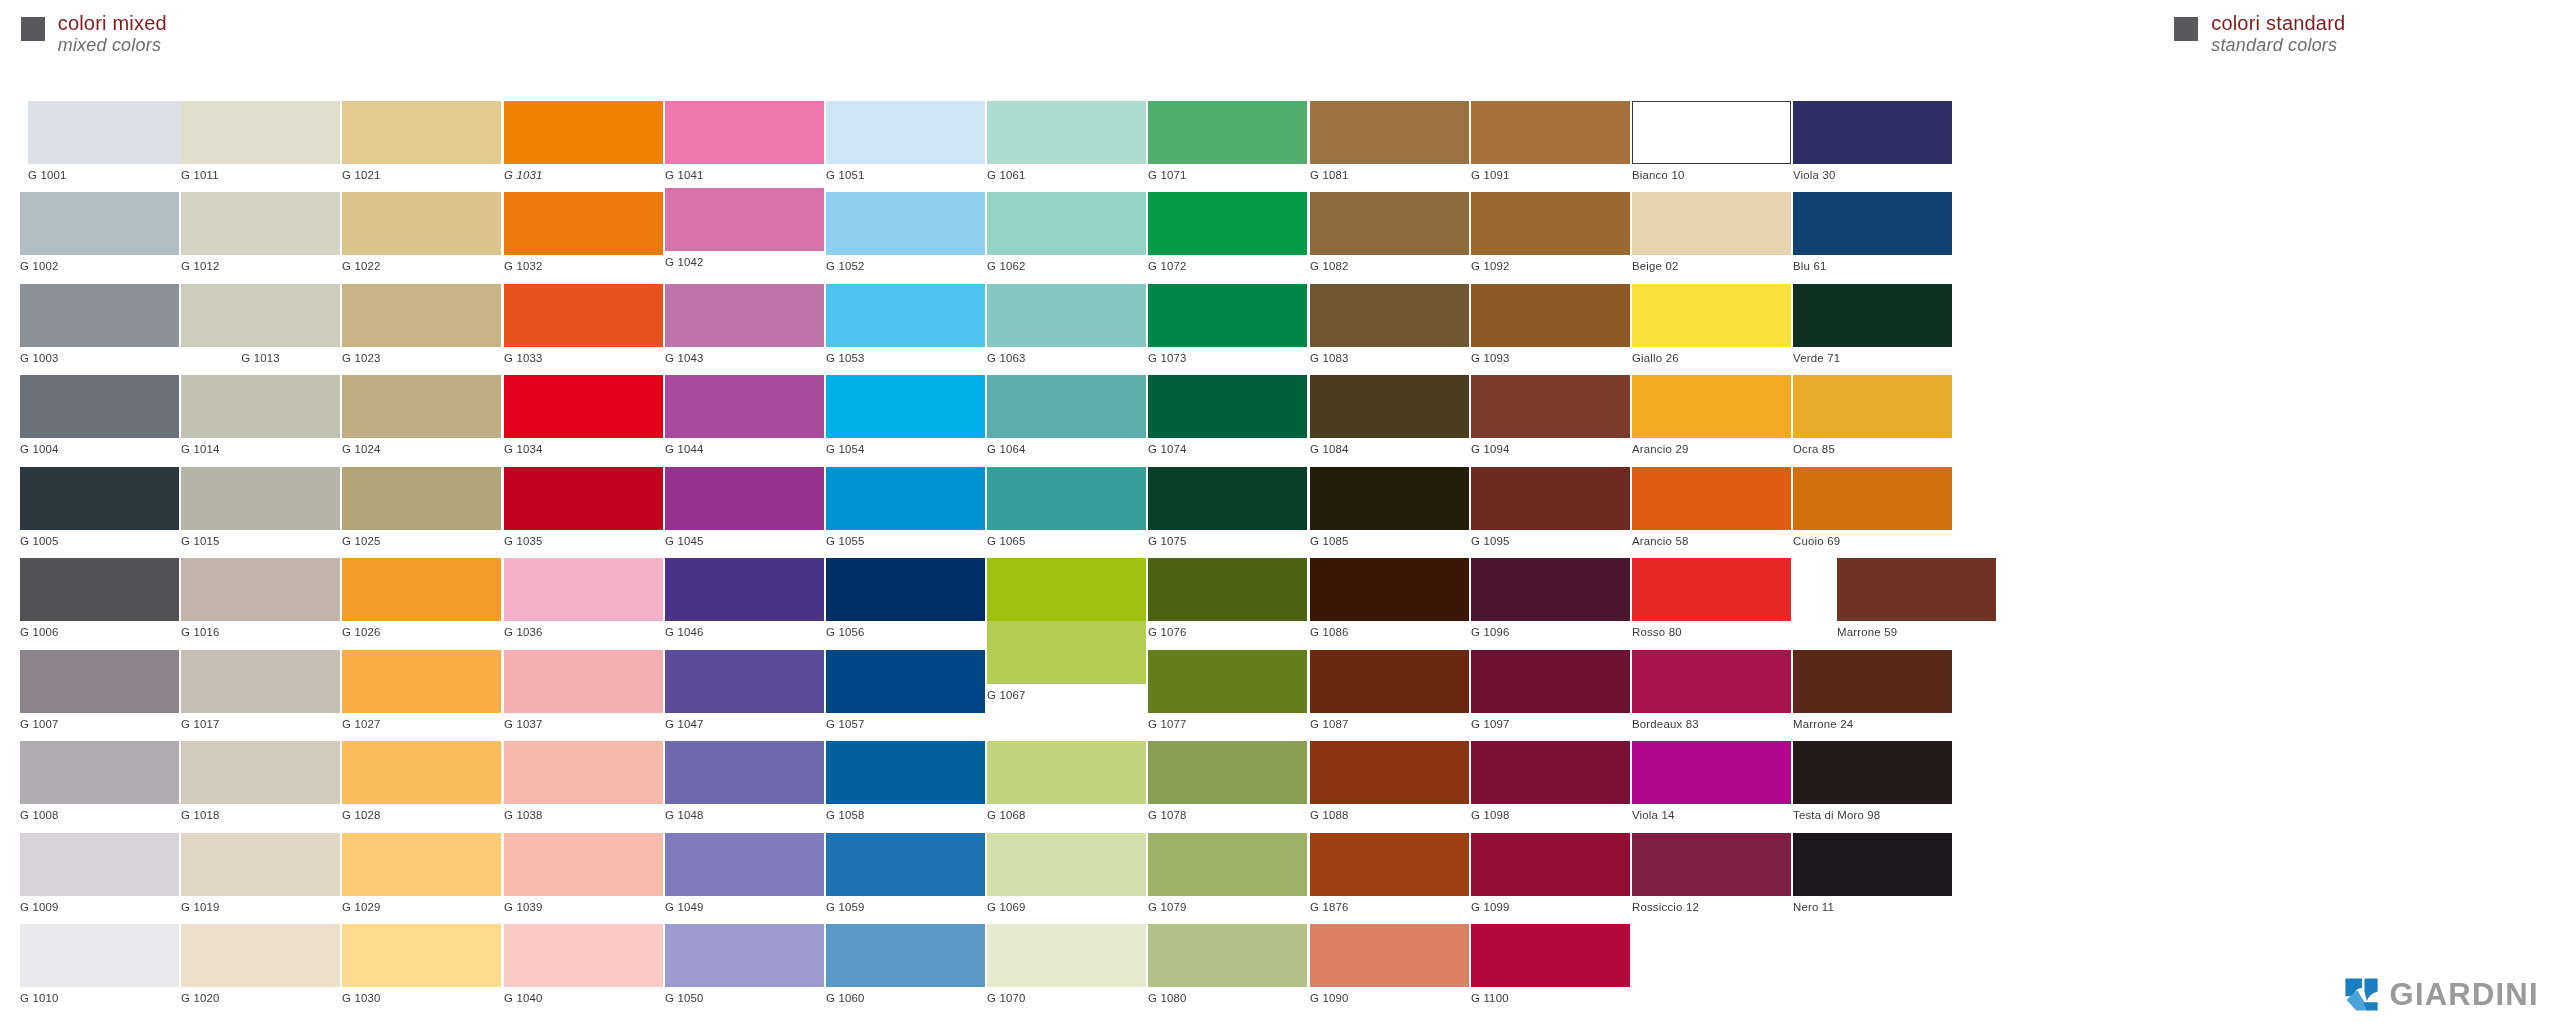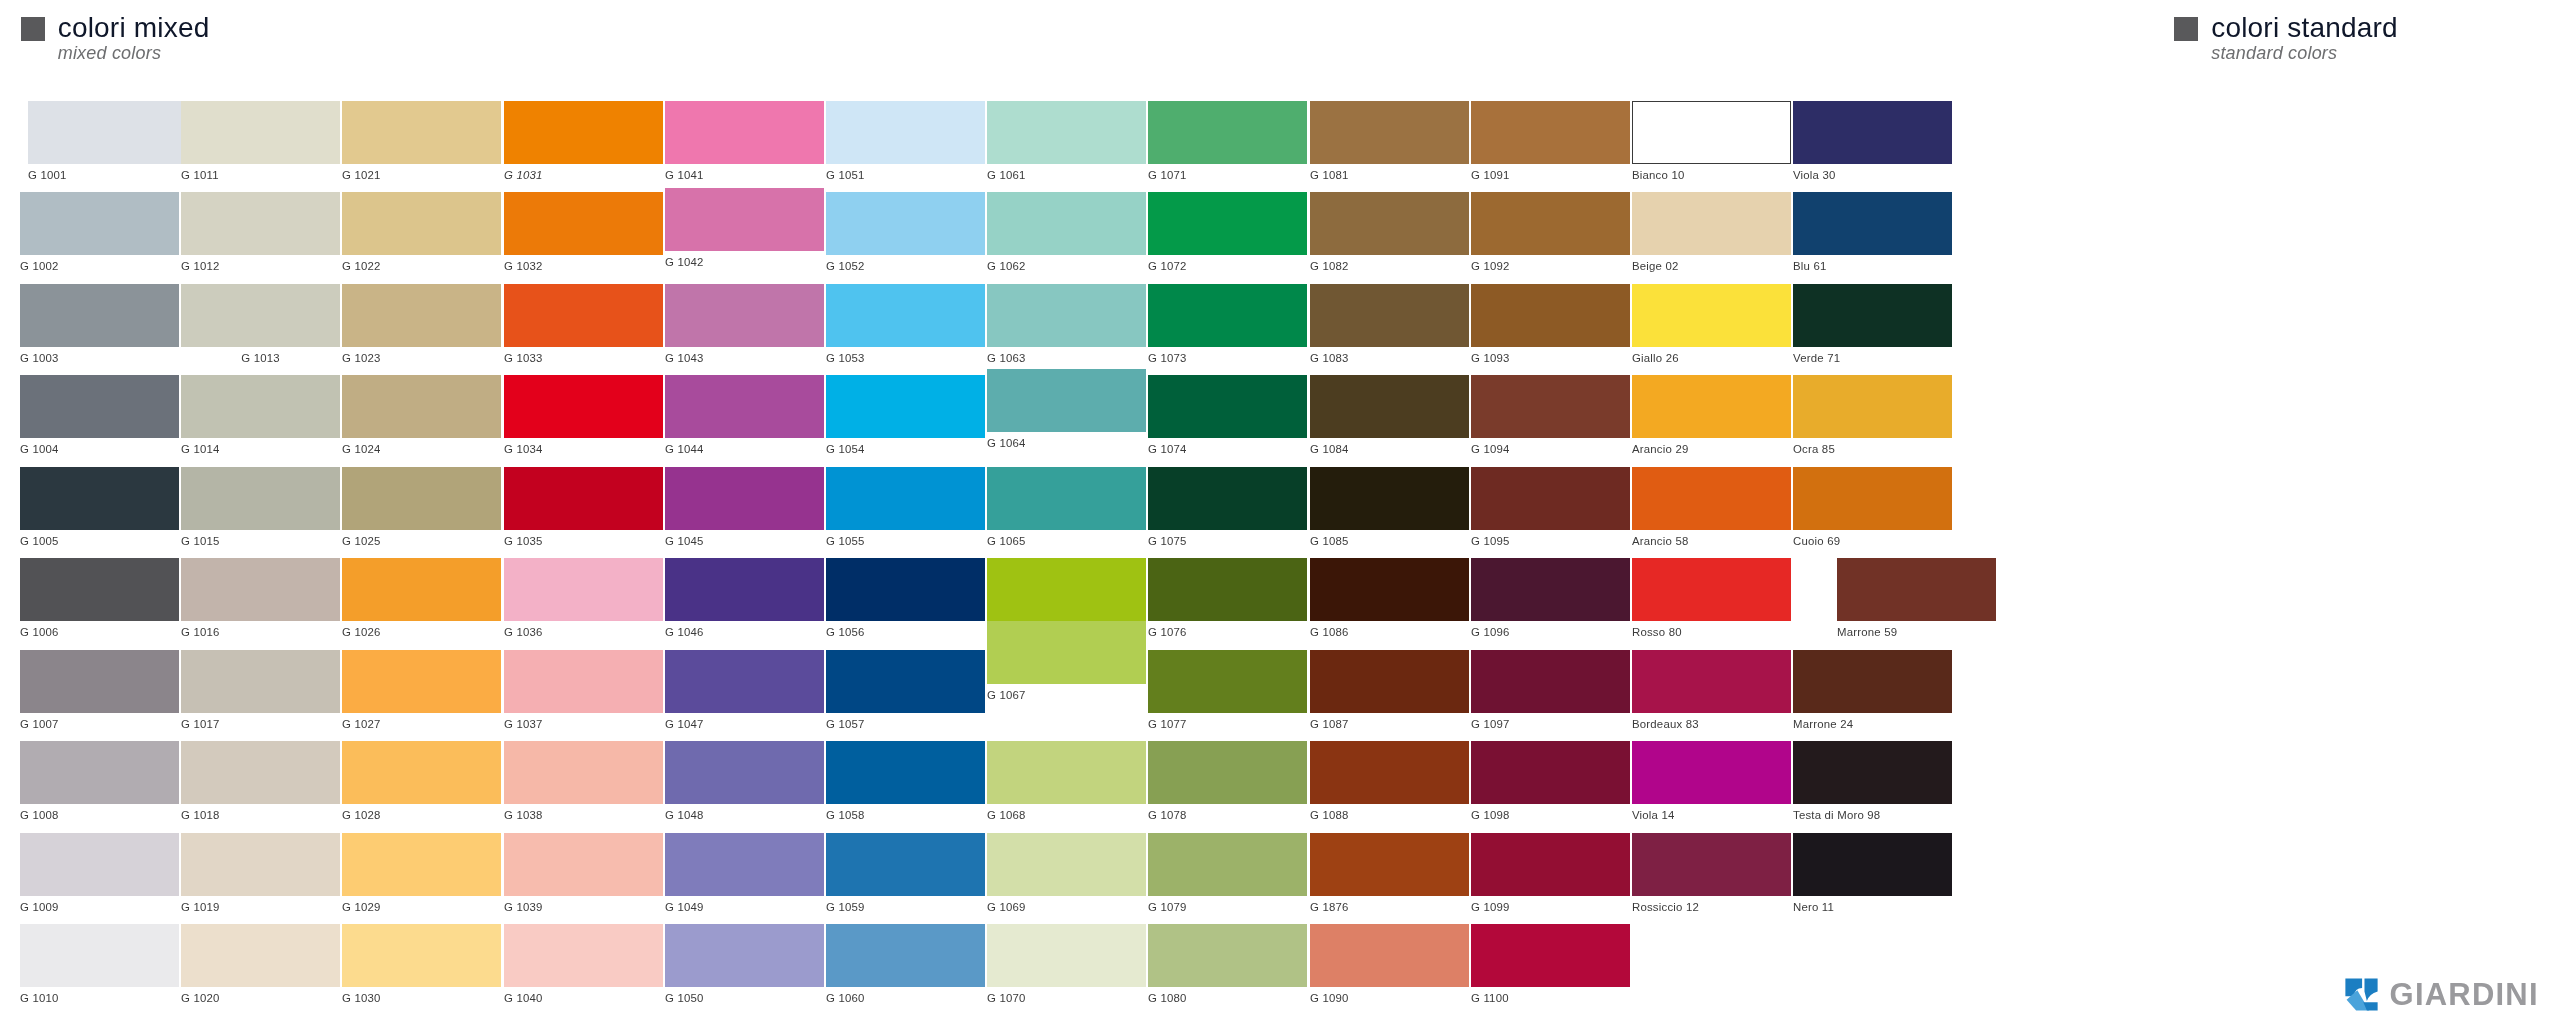--- a/index.html
+++ b/index.html
@@ -12,21 +12,21 @@
     position:relative;
   }
   .page{position:absolute;inset:0;}
 
   
   .hdr{position:absolute;display:flex;align-items:flex-start;gap:13.2px;}
   .hdr-mixed{left:20.5px;top:13.2px;}
   .hdr-std{left:2174px;top:13.2px;}
   .hdr-chip{width:24px;height:24px;background:#59595b;flex:0 0 auto;margin-top:3.6px;}
   .hdr-text{display:flex;flex-direction:column;line-height:1.05;}
-  .hdr-it{font-size:28px;color:#0f172a;letter-spacing:0.2px;font-weight:400;}
+  .hdr-it{font-size:20px;color:#7f1d1d;letter-spacing:0.2px;font-weight:400;}
   .hdr-en{font-size:18px;color:#6d6e70;font-style:italic;letter-spacing:0.2px;margin-top:1.8px;}
 
   
   .grid{position:absolute;left:0;top:101px;width:2576px;}
   .col{position:absolute;top:0;}
   .cell{position:absolute;left:0;}
   .sw{width:159px;height:63px;display:block;}
   .sw.outlined{border:1.2px solid #3a3a3a;width:157px;height:61px;}
   .lbl{
     font-size:11.4px;color:#3b3b3b;margin-top:5.4px;
@@ -318,21 +318,21 @@
           <span class="lbl">G 1061</span>
         </div>
         <div class="cell" style="top: 91px;">
           <span class="sw" style="background: rgb(150, 210, 198);"></span>
           <span class="lbl">G 1062</span>
         </div>
         <div class="cell" style="top: 183px;">
           <span class="sw" style="background: rgb(135, 199, 193);"></span>
           <span class="lbl">G 1063</span>
         </div>
-        <div class="cell" style="top: 268px;">
+        <div class="cell" style="top: 274px;">
           <span class="sw" style="background: rgb(93, 173, 173);"></span>
           <span class="lbl">G 1064</span>
         </div>
         <div class="cell" style="top: 366px;">
           <span class="sw" style="background: rgb(53, 160, 154);"></span>
           <span class="lbl">G 1065</span>
         </div>
         <div class="cell" style="top: 457px;">
           <span class="sw" style="background: rgb(159, 194, 18);"></span>
           <span class="lbl">G 1066</span>

